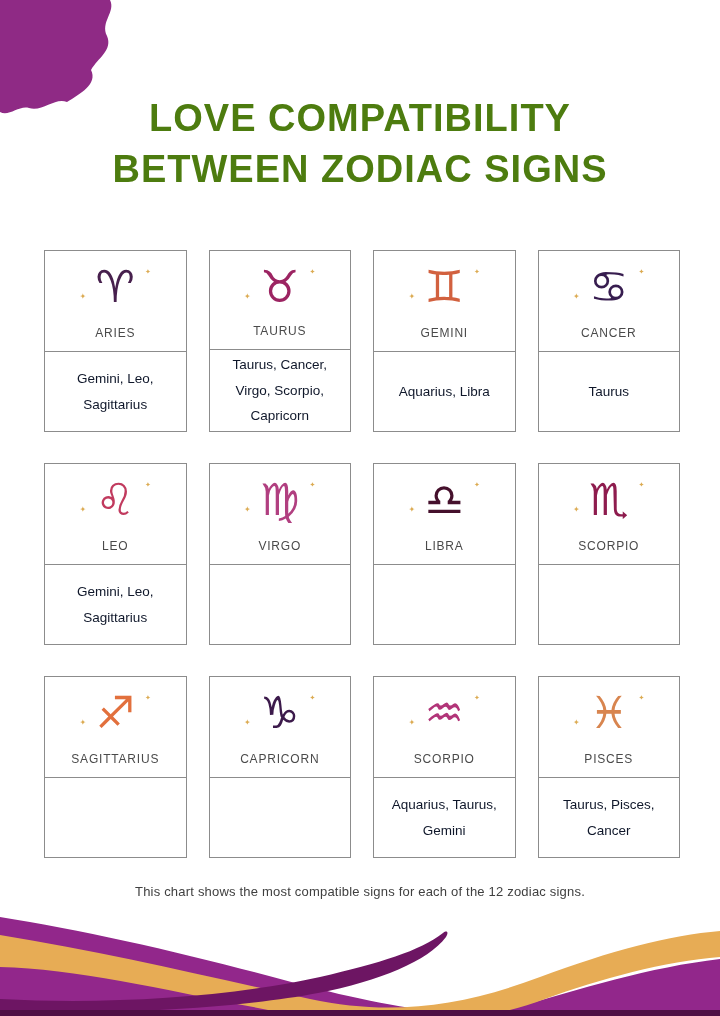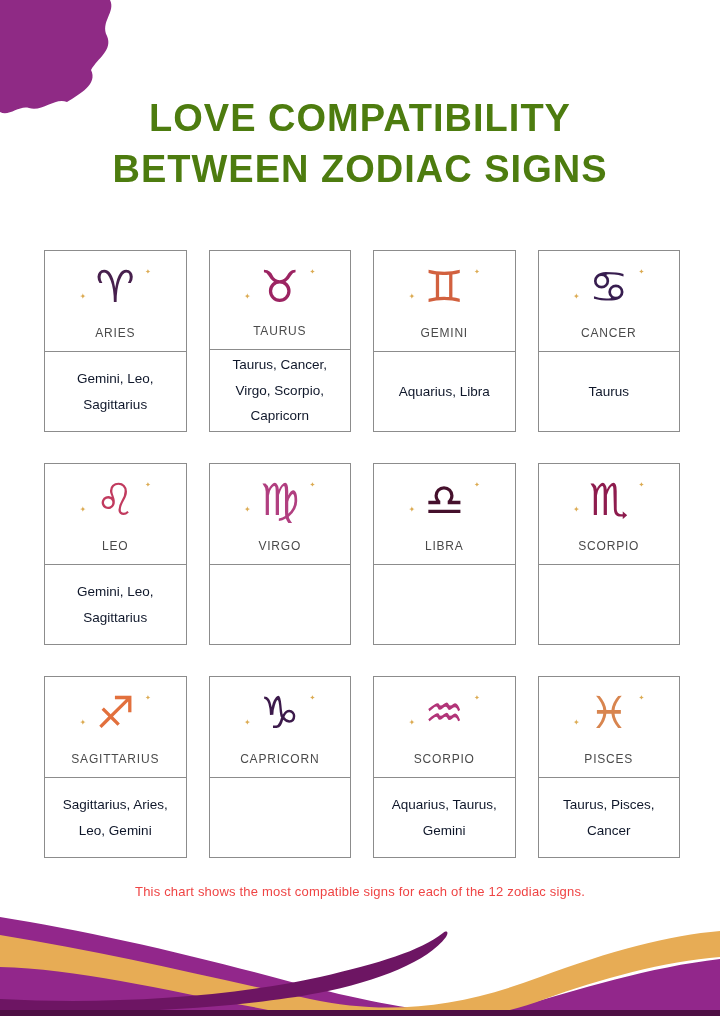--- a/index.html
+++ b/index.html
@@ -99,21 +99,21 @@
     line-height: 1.9;
     color: #0f172a;
     padding: 2px 5px;
   }
   .footer-note {
     position: absolute;
     top: 884px;
     left: 0; right: 0;
     text-align: center;
     font-size: 13px;
-    color: #ef4444;
+    color: #404040;
     letter-spacing: 0.2px;
   }
   .bottom-waves {
     position: absolute;
     left: 0; bottom: 0;
     width: 720px; height: 111px;
     pointer-events: none;
   }
 </style>
 </head>
@@ -212,21 +212,20 @@
       </div>
     </div>
 
     <div class="card">
       <div class="card-top">
         <div class="icon-wrap">
           <span class="zicon" style="color: rgb(226, 112, 61);">♐</span>
         </div>
         <div class="card-name">SAGITTARIUS</div>
       </div>
-      <div class="card-bottom">Sagittarius, Aries, Leo, Gemini</div>
     </div>
 
     <div class="card">
       <div class="card-top">
         <div class="icon-wrap">
           <span class="zicon" style="color: rgb(60, 26, 75);">♑</span>
         </div>
         <div class="card-name">CAPRICORN</div>
       </div>
     </div>

